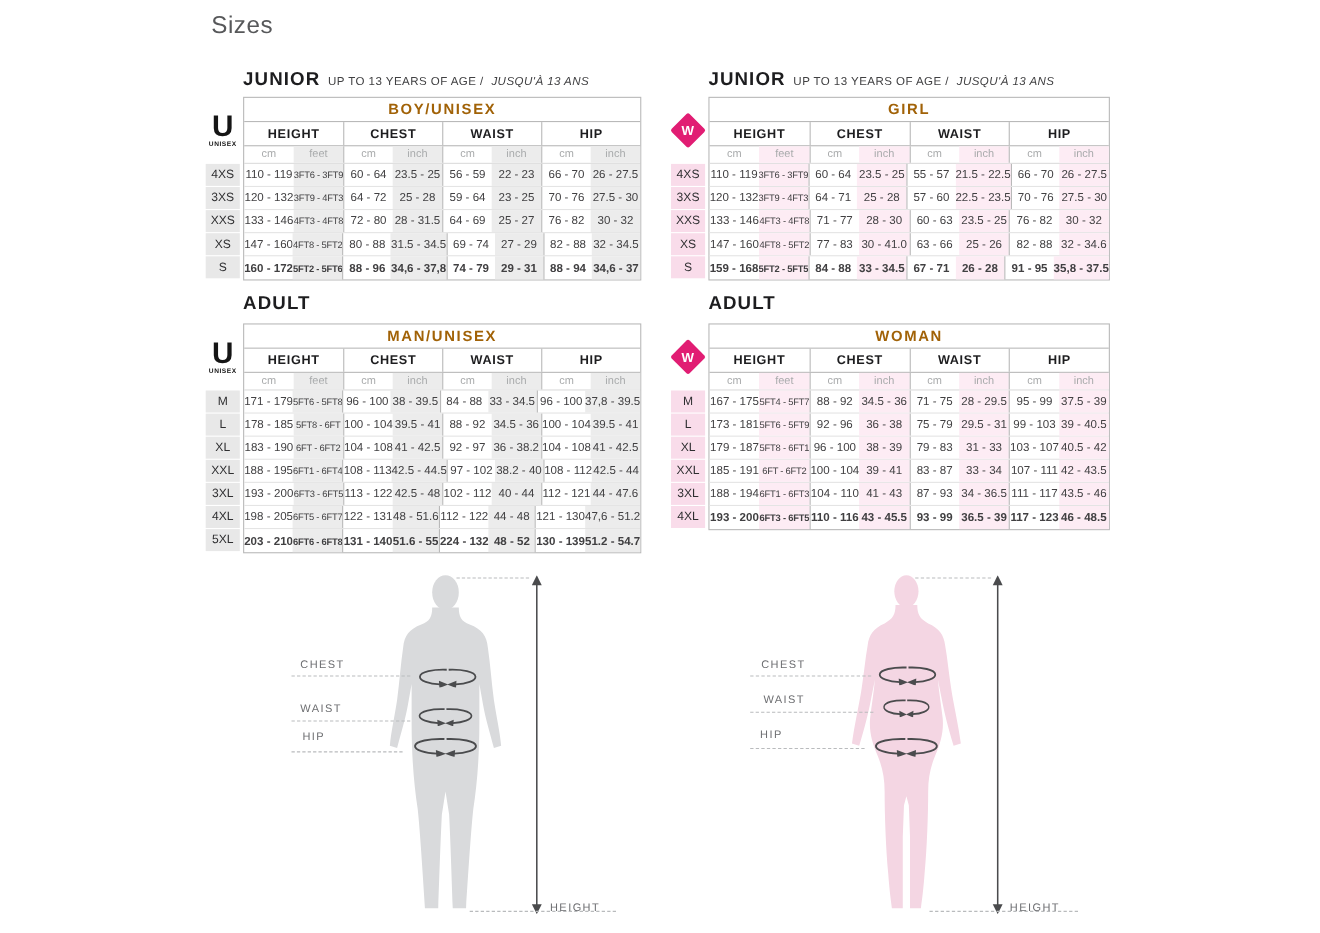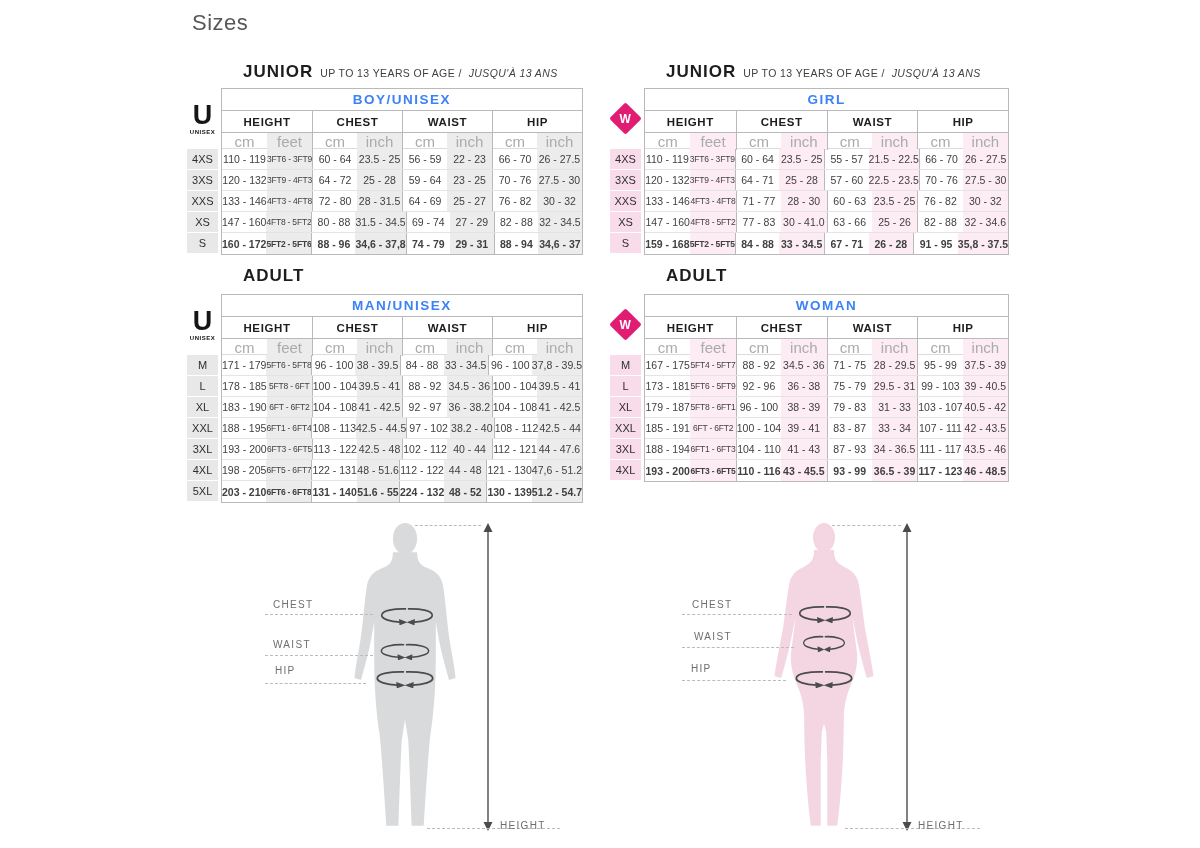--- a/index.html
+++ b/index.html
@@ -7,49 +7,49 @@
   body {
     width:1200px; height:848px; position:relative; overflow:hidden;
     font-family:"Liberation Sans", sans-serif; color:#414042;
   }
   .abs { position:absolute; }
 
   
   .page-title { left:192px; top:10px; font-size:22px; font-weight:normal; color:#57585a; letter-spacing:0.5px; }
 
   
-  .sec-head { display:flex; align-items:baseline; gap:7px; white-space:nowrap;margin-left:22px; }
+  .sec-head { display:flex; align-items:baseline; gap:7px; white-space:nowrap; }
   .sec-head .big { font-size:17px; font-weight:800; color:#1d1d1f; letter-spacing:1px; }
   .sec-head .sub { font-size:10.5px; color:#404042; letter-spacing:0.4px; }
   .sec-head .sub-it { font-size:10.5px; color:#404042; font-style:italic; letter-spacing:0.4px; }
 
   
   .size-table { display:flex; align-items:flex-start; }
   .st-left { width:31px; flex:0 0 31px; margin-right:3px; }
   .st-logo { height:61px; display:flex; flex-direction:column; align-items:center; justify-content:center; }
   .u-letter { font-size:27px; font-weight:900; color:#151515; line-height:26px; }
   .u-label { font-size:6px; font-weight:bold; color:#151515; letter-spacing:0.5px; margin-top:1px; }
   .w-diamond { width:23px; height:23px; background:#e11d73; transform:rotate(45deg); display:flex; align-items:center; justify-content:center; border-radius:2px; }
   .w-diamond span { transform:rotate(-45deg); color:#ffffff; font-weight:800; font-size:12px; }
   .st-size { height:20px; margin-bottom:1px; display:flex; align-items:center; justify-content:center;
              font-size:11px; font-weight:normal; color:#2e2e30; }
   .theme-gray .st-size { background:#e8e8e8; }
   .theme-pink .st-size { background:#f9dcea; }
 
   .st-main { flex:1 1 auto; border:1px solid #b9b9b9; background:#ffffff; }
   .st-title { height:22px; display:flex; align-items:center; justify-content:center;
-              font-size:13.5px; font-weight:800; letter-spacing:1.5px; color:#3b82f6;
+              font-size:13.5px; font-weight:800; letter-spacing:1.5px; color:#a16207;
               border-bottom:1px solid #b9b9b9; }
   .st-groups { display:grid; grid-template-columns:repeat(4,1fr); height:22px; border-bottom:1px solid #b9b9b9; }
   .st-groups .gcell { display:flex; align-items:center; justify-content:center;
                       font-size:11.5px; font-weight:800; letter-spacing:0.6px; color:#1d1d1f; }
   .st-groups .gcell + .gcell { border-left:1px solid #b9b9b9; }
   .st-units, .st-row { display:grid; grid-template-columns:repeat(8,1fr); }
   .st-units { height:16px; border-bottom:1px solid #dcdcdc; }
-  .st-units .cell { font-size:15px; color:#a9abac; }
+  .st-units .cell { font-size:10px; color:#a9abac; }
   .st-row { height:21px; border-bottom:1px solid #e4e4e4; }
   .st-row:last-child { border-bottom:none;font-weight:bold; }
   .cell { display:flex; align-items:center; justify-content:center; font-size:10.5px; color:#414042; white-space:nowrap; }
   .cell.feet { font-size:8.5px; letter-spacing:-0.2px; }
   .cell.gsep { border-left:1px solid #b9b9b9; }
   .theme-gray .cell.stripe { background:#ececec; }
   .theme-pink .cell.stripe { background:#fdecf4; }
 
   
   .diagram { width:340px; height:330px; }

